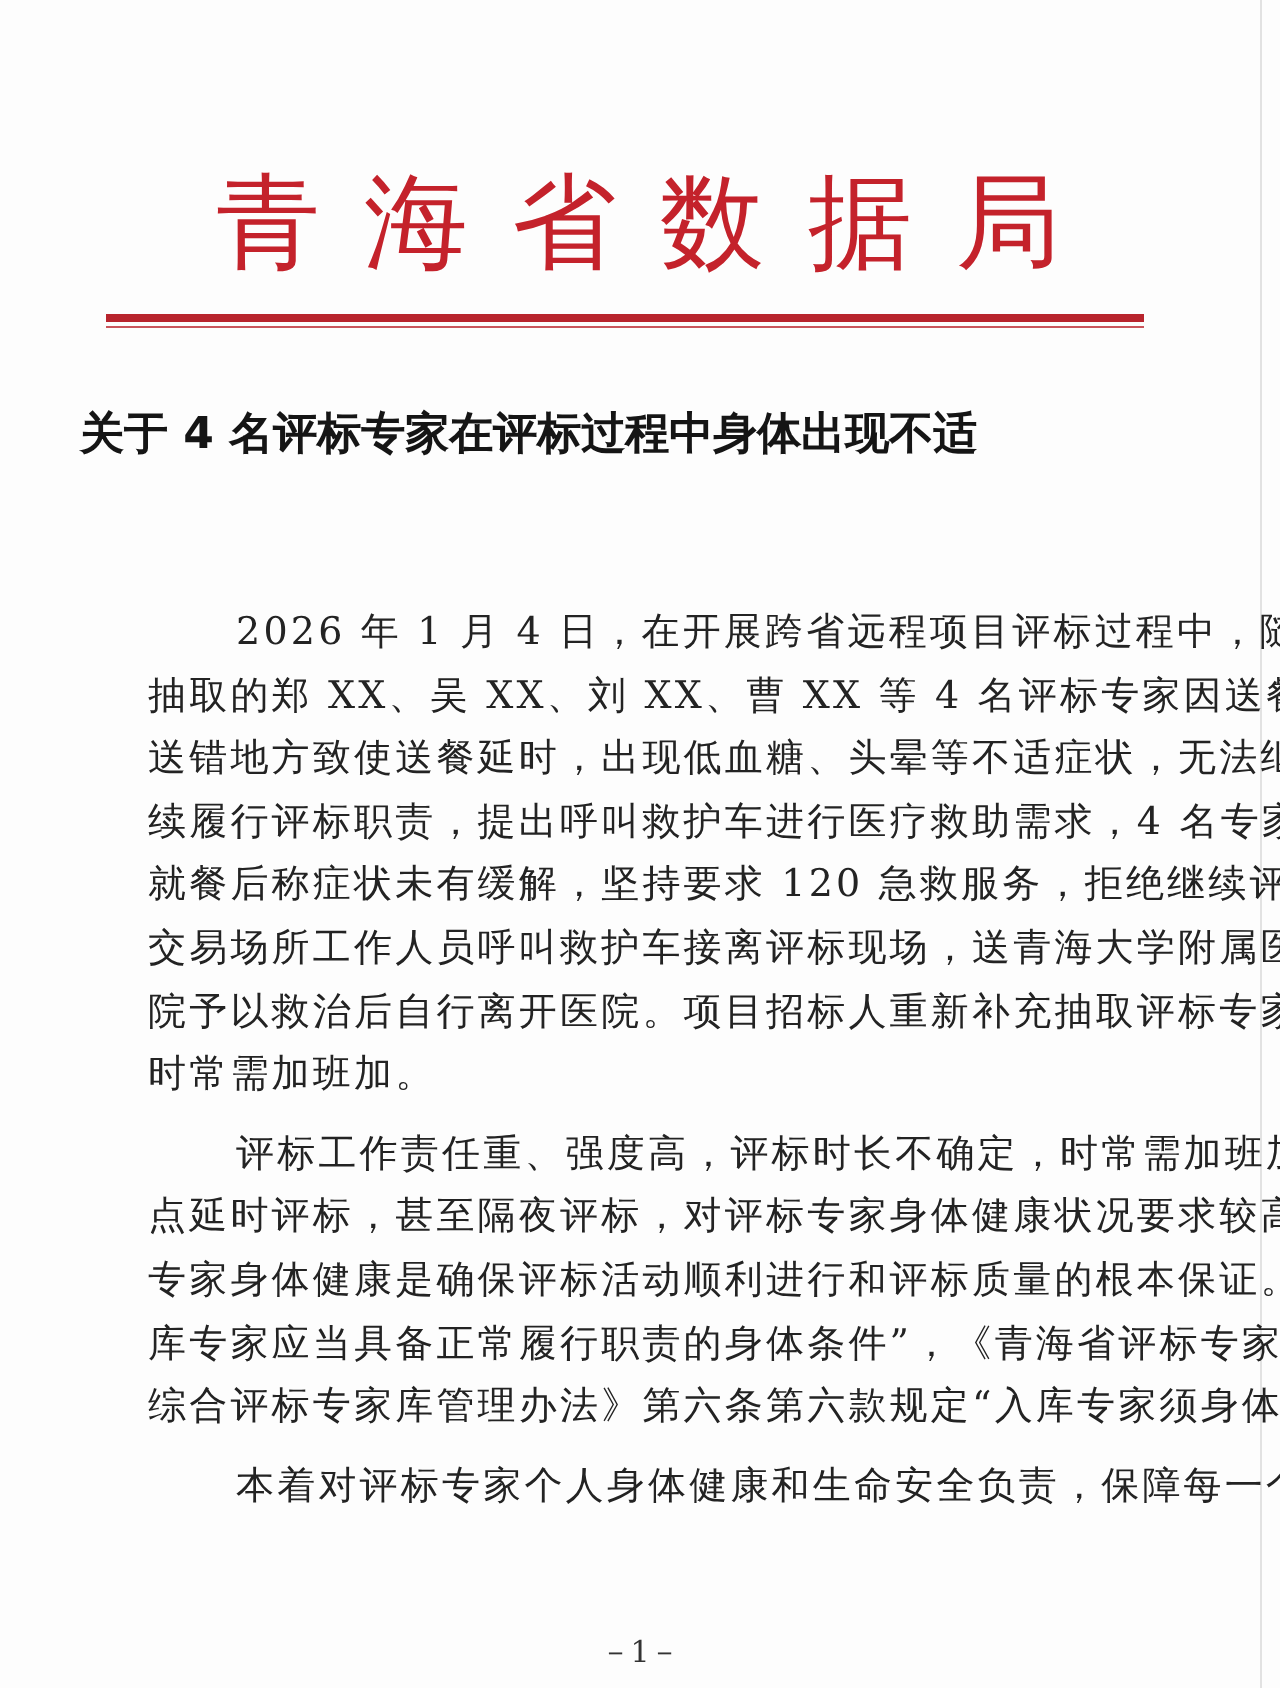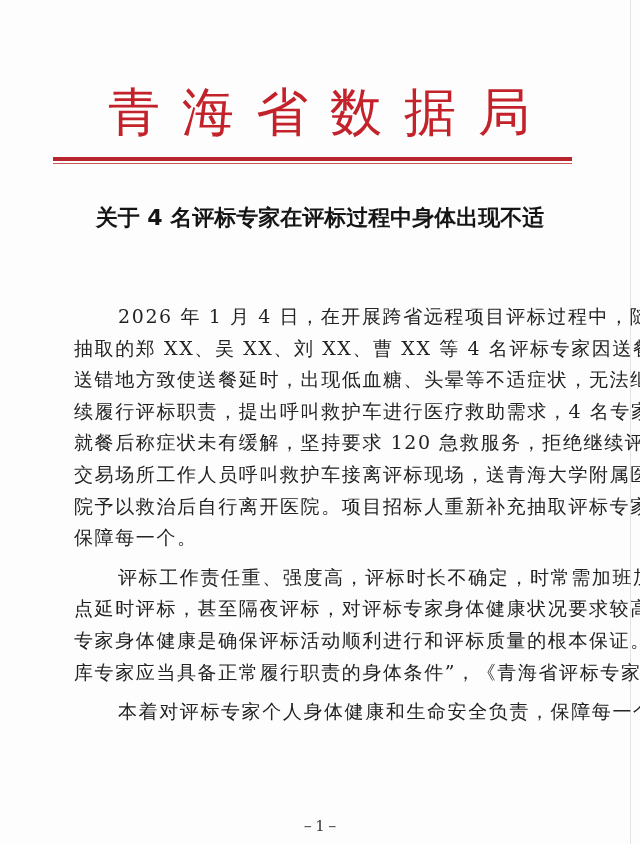--- a/index.html
+++ b/index.html
@@ -24,21 +24,21 @@
   .rule-thick {
     position: absolute; left: 53px; top: 157px; width: 519px; height: 4px;
     background: #b8242d;
   }
   .rule-thin {
     position: absolute; left: 53px; top: 163px; width: 519px; height: 1px;
     background: #c9555b;
   }
   .doc-title {
     position: absolute; left: 40px; top: 200px; width: 560px;
-    text-align: center; font-weight: bold;
+    font-weight: bold;
     font-family: "DejaVu Sans", "Liberation Sans", sans-serif;
     font-size: 22px; line-height: 36px; color: #151515;
   }
   .body {
     position: absolute; left: 74px; top: 301px; width: 520px;
     font-size: 19px; line-height: 31.6px; color: #232323;
     font-family: "DejaVu Serif", "Liberation Serif", serif;
   }
   .line { white-space: nowrap; height: 31.6px; letter-spacing: 1.6px; }
   .indent { padding-left: 44px; }
@@ -65,28 +65,29 @@
 
   <div class="body">
     <div>
       <div class="line indent">2026 年 1 月 4 日，在开展跨省远程项目评标过程中，随机</div>
       <div class="line">抽取的郑 XX、吴 XX、刘 XX、曹 XX 等 4 名评标专家因送餐员</div>
       <div class="line">送错地方致使送餐延时，出现低血糖、头晕等不适症状，无法继</div>
       <div class="line">续履行评标职责，提出呼叫救护车进行医疗救助需求，4 名专家</div>
       <div class="line">就餐后称症状未有缓解，坚持要求 120 急救服务，拒绝继续评标。</div>
       <div class="line">交易场所工作人员呼叫救护车接离评标现场，送青海大学附属医</div>
       <div class="line">院予以救治后自行离开医院。项目招标人重新补充抽取评标专家</div>
-      <div class="line">保障每一个。</div>
+      <div class="line">时常需加班加。</div>
     </div>
     <div class="gap"></div>
     <div>
       <div class="line indent">评标工作责任重、强度高，评标时长不确定，时常需加班加</div>
       <div class="line">点延时评标，甚至隔夜评标，对评标专家身体健康状况要求较高，</div>
       <div class="line">专家身体健康是确保评标活动顺利进行和评标质量的根本保证。</div>
       <div class="line">库专家应当具备正常履行职责的身体条件”，《青海省评标专家和</div>
+      <div class="line">综合评标专家库管理办法》第六条第六款规定“入库专家须身体</div>
     </div>
     <div class="gap"></div>
     <div>
       <div class="line indent">本着对评标专家个人身体健康和生命安全负责，保障每一个</div>
     </div>
   </div>
 
   <div class="page-number">－1－</div>
 </div>
 

